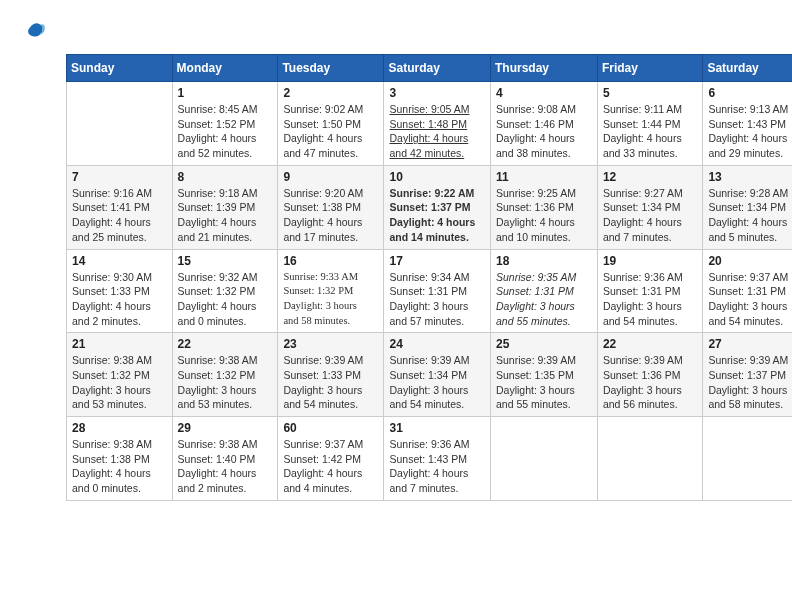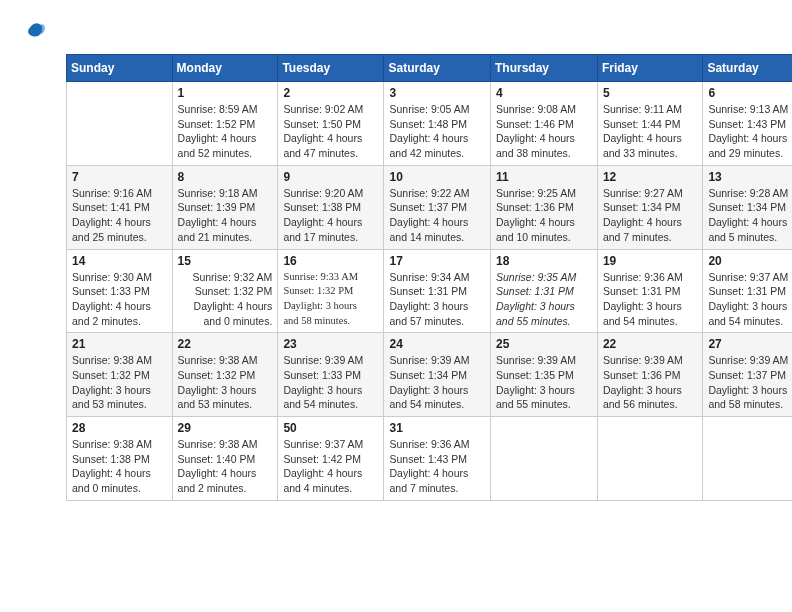--- a/index.html
+++ b/index.html
@@ -129,35 +129,35 @@
           <th>Thursday</th>
           <th>Friday</th>
           <th>Saturday</th>
         </tr>
     </thead>
     <tbody id="cal-body">
     <tr>
           <td class="empty-cell"></td>
           <td>
             <div class="day-num">1</div>
-            <div class="day-info" style="white-space: pre-line;">Sunrise: 8:59 AM
+            <div class="day-info" style="white-space: pre-line;">Sunrise: 8:45 AM
 Sunset: 1:52 PM
 Daylight: 4 hours
 and 52 minutes.</div>
           </td>
           <td>
             <div class="day-num">2</div>
             <div class="day-info" style="white-space: pre-line;">Sunrise: 9:02 AM
 Sunset: 1:50 PM
 Daylight: 4 hours
 and 47 minutes.</div>
           </td>
           <td>
             <div class="day-num">3</div>
-            <div class="day-info" style="white-space: pre-line;">Sunrise: 9:05 AM
+            <div class="day-info" style="white-space: pre-line; text-decoration: underline;">Sunrise: 9:05 AM
 Sunset: 1:48 PM
 Daylight: 4 hours
 and 42 minutes.</div>
           </td>
           <td>
             <div class="day-num">4</div>
             <div class="day-info" style="white-space: pre-line;">Sunrise: 9:08 AM
 Sunset: 1:46 PM
 Daylight: 4 hours
 and 38 minutes.</div>
@@ -194,21 +194,21 @@
           </td>
           <td>
             <div class="day-num">9</div>
             <div class="day-info" style="white-space: pre-line;">Sunrise: 9:20 AM
 Sunset: 1:38 PM
 Daylight: 4 hours
 and 17 minutes.</div>
           </td>
           <td>
             <div class="day-num">10</div>
-            <div class="day-info" style="white-space: pre-line;">Sunrise: 9:22 AM
+            <div class="day-info" style="white-space: pre-line; font-weight: bold;">Sunrise: 9:22 AM
 Sunset: 1:37 PM
 Daylight: 4 hours
 and 14 minutes.</div>
           </td>
           <td>
             <div class="day-num">11</div>
             <div class="day-info" style="white-space: pre-line;">Sunrise: 9:25 AM
 Sunset: 1:36 PM
 Daylight: 4 hours
 and 10 minutes.</div>
@@ -231,21 +231,21 @@
         <tr>
           <td>
             <div class="day-num">14</div>
             <div class="day-info" style="white-space: pre-line;">Sunrise: 9:30 AM
 Sunset: 1:33 PM
 Daylight: 4 hours
 and 2 minutes.</div>
           </td>
           <td>
             <div class="day-num">15</div>
-            <div class="day-info" style="white-space: pre-line; text-align: right;">Sunrise: 9:32 AM
+            <div class="day-info" style="white-space: pre-line;">Sunrise: 9:32 AM
 Sunset: 1:32 PM
 Daylight: 4 hours
 and 0 minutes.</div>
           </td>
           <td>
             <div class="day-num">16</div>
             <div class="day-info" style="white-space: pre-line; font-family: Liberation Serif, serif;">Sunrise: 9:33 AM
 Sunset: 1:32 PM
 Daylight: 3 hours
 and 58 minutes.</div>
@@ -339,21 +339,21 @@
 and 0 minutes.</div>
           </td>
           <td>
             <div class="day-num">29</div>
             <div class="day-info" style="white-space: pre-line;">Sunrise: 9:38 AM
 Sunset: 1:40 PM
 Daylight: 4 hours
 and 2 minutes.</div>
           </td>
           <td>
-            <div class="day-num">50</div>
+            <div class="day-num">60</div>
             <div class="day-info" style="white-space: pre-line;">Sunrise: 9:37 AM
 Sunset: 1:42 PM
 Daylight: 4 hours
 and 4 minutes.</div>
           </td>
           <td>
             <div class="day-num">31</div>
             <div class="day-info" style="white-space: pre-line;">Sunrise: 9:36 AM
 Sunset: 1:43 PM
 Daylight: 4 hours

